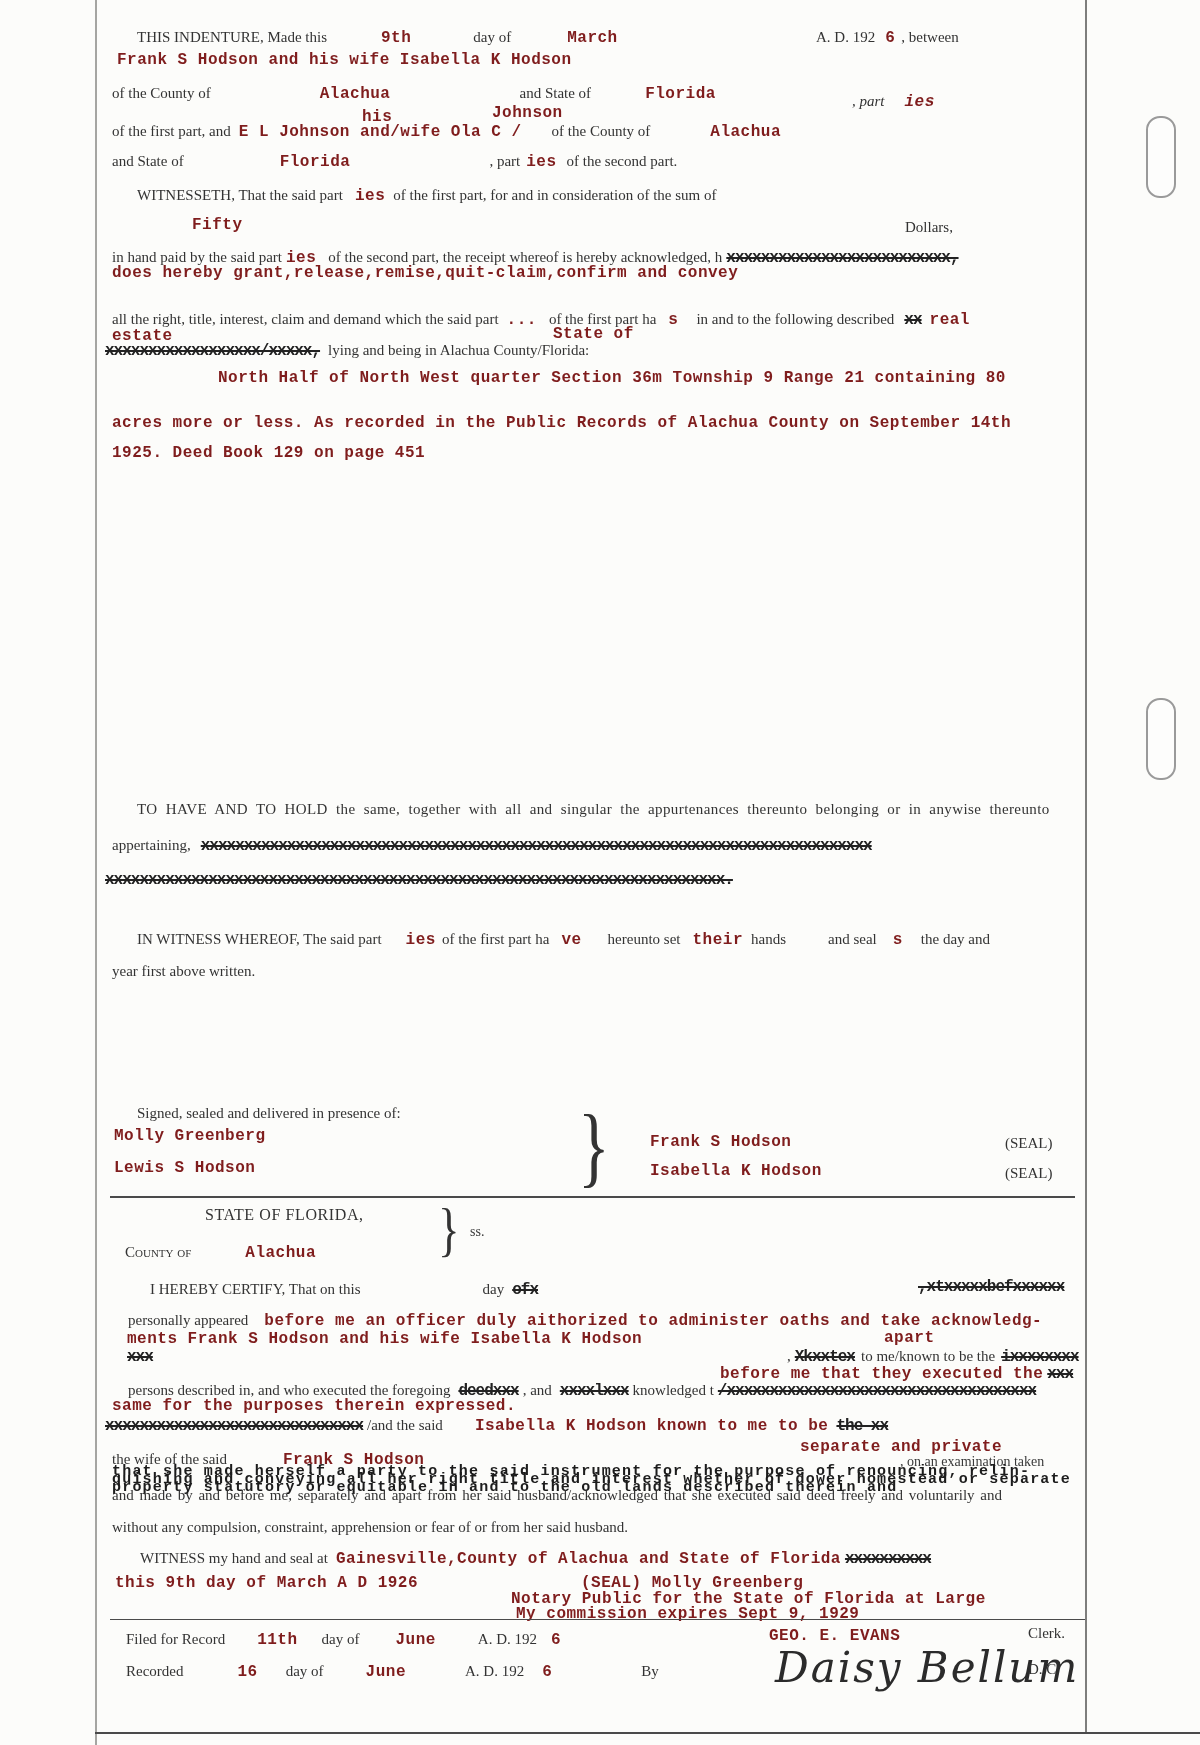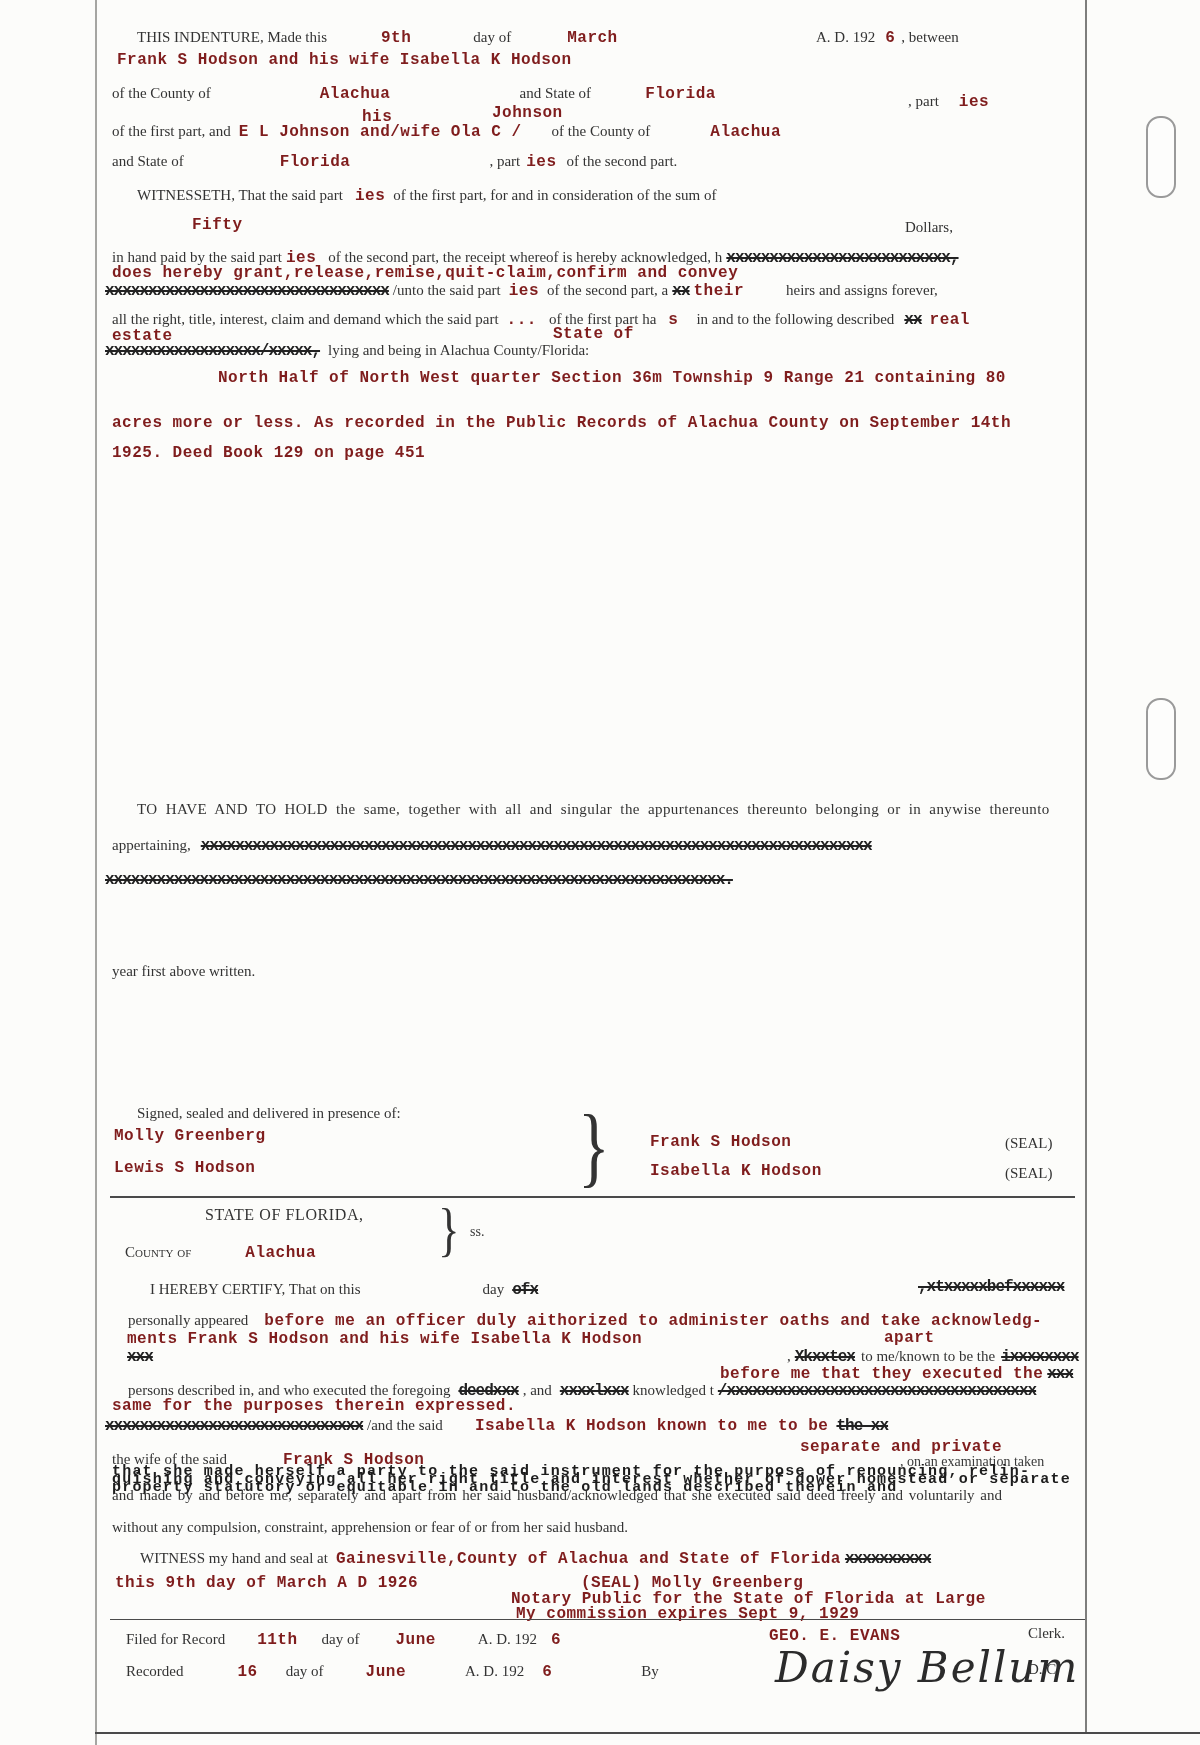--- a/index.html
+++ b/index.html
@@ -49,21 +49,21 @@
   <div class="row" style="left:117px;top:50px;">
     <span class="ty">Frank S Hodson and his wife Isabella K Hodson</span>
   </div>
 
   <div class="row" style="left:112px;top:84px;">
     <span class="pr">of the County of</span>
     <span class="ty" style="margin-left:105px;">Alachua</span>
     <span class="pr" style="margin-left:125px;">and State of</span>
     <span class="ty" style="margin-left:50px;">Florida</span>
   </div>
-  <div class="row" style="left:908px;top:92px;">
+  <div class="row" style="left:852px;top:92px;font-style:italic;">
     <span class="pr">, part</span>
     <span class="ty" style="margin-left:16px;">ies</span>
   </div>
 
   <div class="row" style="left:362px;top:107px;">
     <span class="ty">his</span>
   </div>
   <div class="row" style="left:492px;top:103px;">
     <span class="ty">Johnson</span>
   </div>
@@ -96,29 +96,20 @@
   </div>
 
   <div class="row" style="left:112px;top:248px;">
     <span class="pr">in hand paid by the said part</span>
     <span class="ty">ies</span>
     <span class="pr" style="margin-left:8px;">of the second part, the receipt whereof is hereby acknowledged, h</span>
     <span class="xx">xxxxxxxxxxxxxxxxxxxxxxxxxx,</span>
   </div>
   <div class="row" style="left:112px;top:263px;">
     <span class="ty">does hereby grant,release,remise,quit-claim,confirm and convey</span>
-  </div>
-  <div class="row" style="left:105px;top:281px;">
-    <span class="xx">xxxxxxxxxxxxxxxxxxxxxxxxxxxxxxxxx</span>
-    <span class="pr">/unto the said part</span>
-    <span class="ty" style="margin-left:4px;">ies</span>
-    <span class="pr" style="margin-left:4px;">of the second part, a</span>
-    <span class="xx">xx</span>
-    <span class="ty">their</span>
-    <span class="pr" style="margin-left:38px;">heirs and assigns forever,</span>
   </div>
 
   <div class="row" style="left:112px;top:310px;">
     <span class="pr">all the right, title, interest, claim and demand which the said part</span>
     <span class="ty" style="margin-left:4px;">...</span>
     <span class="pr" style="margin-left:8px;">of the first part ha</span>
     <span class="ty" style="margin-left:8px;">s</span>
     <span class="pr" style="margin-left:14px;">in and to the following described</span>
     <span class="xx" style="margin-left:6px;">xx</span>
     <span class="ty" style="margin-left:4px;">real</span>
@@ -148,20 +139,32 @@
     <span class="pr" style="word-spacing:4px;letter-spacing:.4px;">TO HAVE AND TO HOLD the same, together with all and singular the appurtenances thereunto belonging or in anywise thereunto</span>
   </div>
   <div class="row" style="left:112px;top:836px;">
     <span class="pr">appertaining,</span>
     <span class="xx" style="margin-left:6px;">xxxxxxxxxxxxxxxxxxxxxxxxxxxxxxxxxxxxxxxxxxxxxxxxxxxxxxxxxxxxxxxxxxxxxxxxxxxxxx</span>
   </div>
   <div class="row" style="left:105px;top:870px;">
     <span class="xx">xxxxxxxxxxxxxxxxxxxxxxxxxxxxxxxxxxxxxxxxxxxxxxxxxxxxxxxxxxxxxxxxxxxxxxxx.</span>
   </div>
 
+  <div class="row" style="left:137px;top:930px;">
+    <span class="pr">IN WITNESS WHEREOF, The said part</span>
+    <span class="ty" style="margin-left:20px;">ies</span>
+    <span class="pr" style="margin-left:2px;">of the first part ha</span>
+    <span class="ty" style="margin-left:8px;">ve</span>
+    <span class="pr" style="margin-left:22px;">hereunto set</span>
+    <span class="ty" style="margin-left:8px;">their</span>
+    <span class="pr" style="margin-left:4px;">hands</span>
+    <span class="pr" style="margin-left:38px;">and seal</span>
+    <span class="ty" style="margin-left:12px;">s</span>
+    <span class="pr" style="margin-left:14px;">the day and</span>
+  </div>
   <div class="row" style="left:112px;top:962px;">
     <span class="pr">year first above written.</span>
   </div>
 
   <div class="row" style="left:137px;top:1104px;">
     <span class="pr">Signed, sealed and delivered in presence of:</span>
   </div>
   <div class="row" style="left:114px;top:1126px;">
     <span class="ty">Molly Greenberg</span>
   </div>

